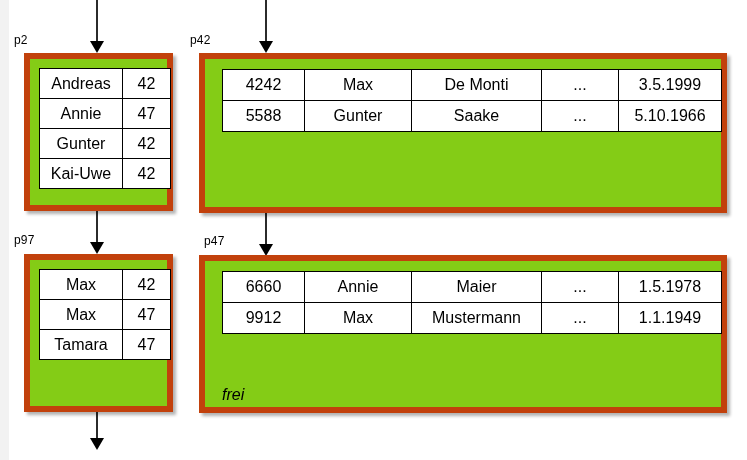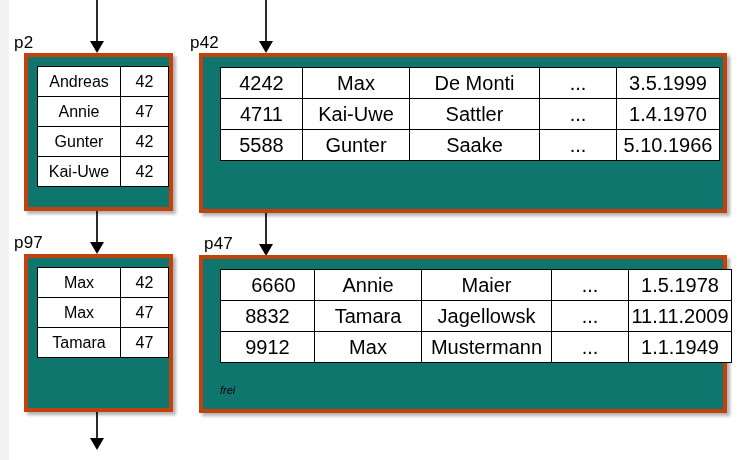--- a/index.html
+++ b/index.html
@@ -19,57 +19,57 @@
   #left-strip {
     position: absolute;
     left: 0; top: 0;
     width: 9px; height: 460px;
     background: #f2f2f2;
   }
 
   
   .page-box {
     position: absolute;
-    background: #0f766e;
-    border: 4px solid #c2410c;
+    background: #84cc16;
+    border: 6px solid #c2410c;
     box-shadow: 3px 3px 3px rgba(0,0,0,0.30);
     box-sizing: border-box;
   }
   .page-label {
     position: absolute;
-    font-size: 17px;
+    font-size: 12px;
     font-weight: 400;
     letter-spacing: 0.2px;
     color: #000000;
     white-space: nowrap;
   }
 
   
   .grid {
     position: absolute;
     border-collapse: collapse;
     table-layout: fixed;
     background: #ffffff;
   }
   .grid td {
     border: 1.5px solid #000000;
     text-align: center;
     vertical-align: middle;
-    font-size: 20px;
+    font-size: 16px;
     font-family: "Liberation Sans", sans-serif;
     color: #000000;
     padding: 0;
     height: 30px;
     white-space: nowrap;
   }
   .grid.small td { font-size: 16px; height: 29px; }
 
   .frei {
     position: absolute;
-    font-size: 11px;
+    font-size: 16px;
     font-style: italic;
     color: #000000;
   }
 
   
   .arrow-line {
     position: absolute;
     width: 2px;
     background: #2b2b2b;
   }
@@ -155,55 +155,41 @@
     <table class="grid" style="left:17px; top:10px; width:494px;">
       <tbody>
         <tr>
           <td style="width:81px;">4242</td>
           <td style="width:106px;">Max</td>
           <td style="width:129px;">De Monti</td>
           <td style="width:76px;">...</td>
           <td style="width:102px;">3.5.1999</td>
         </tr>
         <tr>
-          <td>4711</td>
-          <td>Kai-Uwe</td>
-          <td>Sattler</td>
-          <td>...</td>
-          <td>1.4.1970</td>
-        </tr>
-        <tr>
           <td>5588</td>
           <td>Gunter</td>
           <td>Saake</td>
           <td>...</td>
           <td>5.10.1966</td>
         </tr>
       </tbody>
     </table>
   </div>
 
   <div class="page-label" style="left:204px; top:234px;">p47</div>
 
   <div class="page-box" style="left:199px; top:255px; width:528px; height:158px;">
     <table class="grid" style="left:17px; top:10px; width:494px;">
       <tbody>
         <tr>
-          <td style="width:81px;padding-left:12px;">6660</td>
+          <td style="width:81px;">6660</td>
           <td style="width:106px;">Annie</td>
           <td style="width:129px;">Maier</td>
           <td style="width:76px;">...</td>
           <td style="width:102px;">1.5.1978</td>
-        </tr>
-        <tr>
-          <td>8832</td>
-          <td>Tamara</td>
-          <td>Jagellowsk</td>
-          <td>...</td>
-          <td>11.11.2009</td>
         </tr>
         <tr>
           <td>9912</td>
           <td>Max</td>
           <td>Mustermann</td>
           <td>...</td>
           <td>1.1.1949</td>
         </tr>
       </tbody>
     </table>

